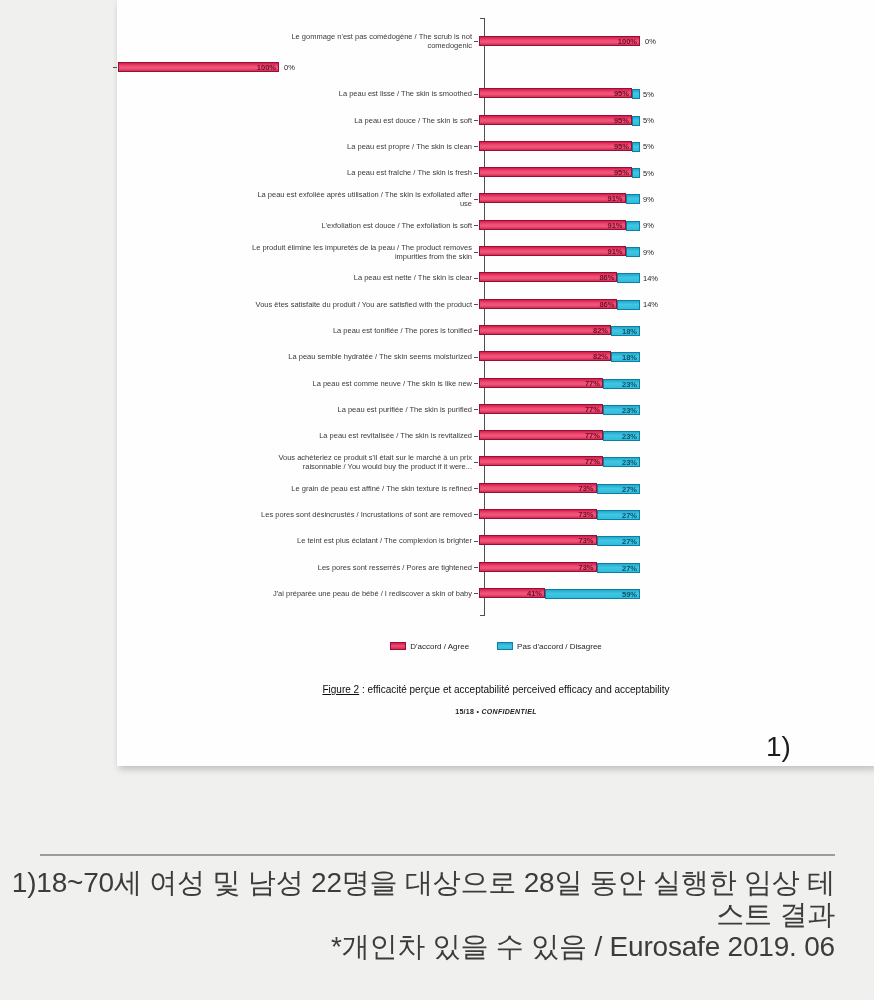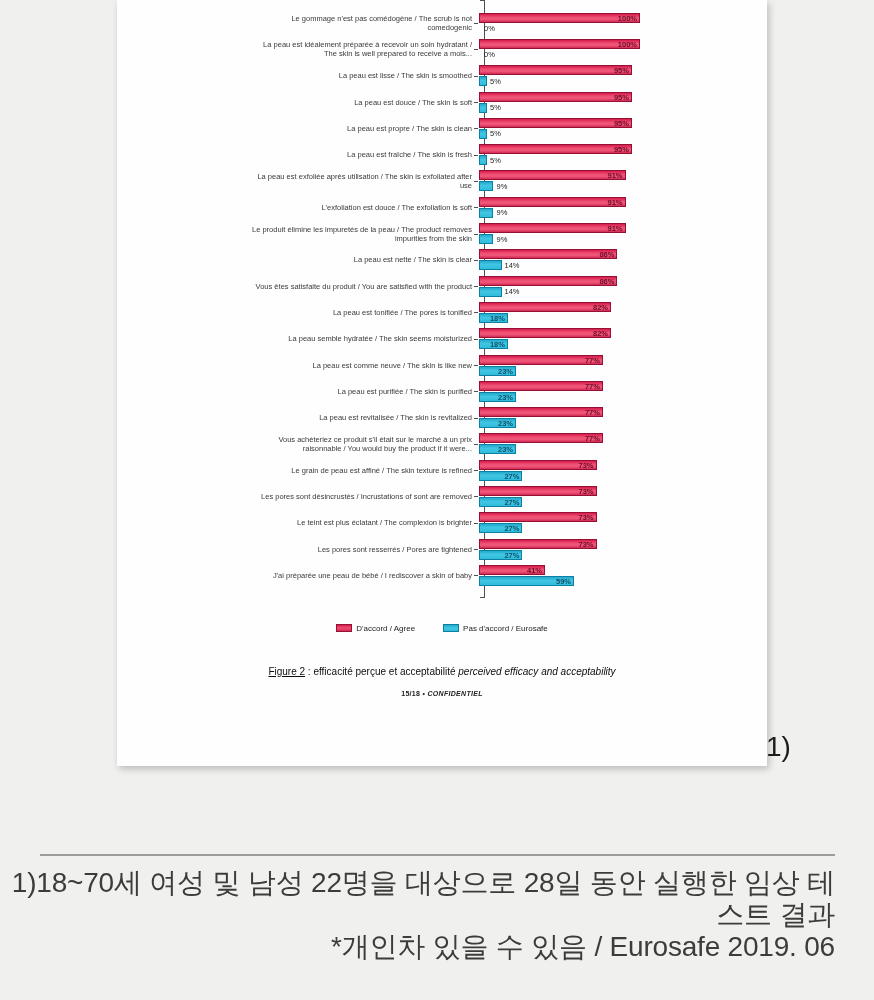--- a/index.html
+++ b/index.html
@@ -3,38 +3,38 @@
 <meta charset="utf-8">
 <style>
   html,body { margin:0; padding:0; }
   body {
     width:874px; height:1000px; position:relative;
     background:#f0f0ee;
     font-family:"Liberation Sans", sans-serif;
     overflow:hidden;
   }
   .doc-page {
-    position:absolute; left:117px; top:0; width:650px; height:766px;
-    background:#fefefe; box-sizing:border-box; 
+    position:absolute; left:117px; top:0; width:758px; height:766px;
+    background:#fefefe; box-sizing:border-box; padding-top:18px;
     box-shadow:2px 3px 7px rgba(0,0,0,.22);
   }
   
   .plot { position:relative; padding:10px 0 9px 0; }
   .axis-line { position:absolute; left:367px; top:0; bottom:0; width:1px; background:#4f4f4f; }
   .axis-tick-top { position:absolute; left:363px; top:0; width:5px; height:1px; background:#4f4f4f; }
   .axis-tick-bottom { position:absolute; left:363px; bottom:0; width:5px; height:1px; background:#4f4f4f; }
   .row { display:flex; height:26.3px; align-items:center; }
   .row-label {
     width:361px; text-align:right; padding-right:6px; box-sizing:border-box;
     font-size:7.5px; line-height:9px; color:#3a3a3a;
   }
   .row-label span { display:inline-block; max-width:220px; }
   .row-bars {
     position:relative; flex:1; margin-left:1px;
-    display:flex; flex-direction:column; justify-content:center;
+    display:flex; flex-direction:row; 
   }
   .row-bars::before { content:''; position:absolute; left:-5px; top:50%; width:4px; height:1px; background:#4f4f4f; }
   .bar-line { display:flex; align-items:center; height:10px; }
   .bar-line + .bar-line { margin-top:1px; }
   .bar { position:relative; height:10px; box-sizing:border-box; }
   .bar-agree {
     border:1px solid #941034;
     background:linear-gradient(180deg,#d61b4a 0%,#ee4e72 40%,#ef587b 65%,#d42a53 100%);
   }
   .bar-disagree {
@@ -48,21 +48,21 @@
   .val-zero { margin-left:5px; }
   
   .legend { display:flex; justify-content:center; gap:28px; margin-top:26px; }
   .legend-item { display:flex; align-items:flex-start; gap:4px; font-size:8px; color:#222; }
   .swatch { width:16px; height:8px; display:inline-block; box-sizing:border-box; }
   .swatch-agree { background:linear-gradient(180deg,#d61b4a,#ee4e72 50%,#d42a53); border:1px solid #941034; }
   .swatch-dis   { background:linear-gradient(180deg,#23a9cb,#41c6e3 50%,#2fbcdc); border:1px solid #0d7fa3; }
   
   .caption { margin-top:33px; text-align:center; font-size:10px; color:#0d0d0d; }
   .cap-label { font-weight:normal; text-decoration:underline; }
-  .cap-en { font-style:italic; }
+  .cap-en { }
   .doc-footer { margin-top:13px; text-align:center; font-size:7px; font-weight:bold; color:#222; letter-spacing:.3px; }
   .conf { font-style:italic; }
   
   .marker { position:absolute; left:766px; top:731px; font-size:28px; color:#1c1c1c; }
   .divider { position:absolute; left:40px; top:854px; width:795px; height:2px; background:#9c9c9c; }
   .footnote {
     position:absolute; top:867px; right:39px; text-align:right;
     font-size:28px; line-height:32px; color:#3c3c3c; letter-spacing:-0.2px;
   }
 </style>
@@ -81,21 +81,20 @@
             <div class="bar bar-agree" style="width: 161px;">
               <span class="val val-agree">100%</span>
             </div>
           </div>
           <div class="bar-line">
             <span class="val val-out val-zero">0%</span>
           </div>
         </div>
       </div>
       <div class="row">
-        <div class="row-label"><span>La peau est idéalement préparée à recevoir un soin hydratant / The skin is well prepared to receive a mois...</span></div>
         <div class="row-bars">
           <div class="bar-line">
             <div class="bar bar-agree" style="width: 161px;">
               <span class="val val-agree">100%</span>
             </div>
           </div>
           <div class="bar-line">
             <span class="val val-out val-zero">0%</span>
           </div>
         </div>
@@ -392,21 +391,21 @@
         </div>
       </div>
     </div>
   <div class="legend" id="legend">
       <div class="legend-item">
         <span class="swatch swatch-agree"></span>
         <span>D'accord / Agree</span>
       </div>
       <div class="legend-item">
         <span class="swatch swatch-dis"></span>
-        <span>Pas d'accord / Eurosafe</span>
+        <span>Pas d'accord / Disagree</span>
       </div>
     </div>
   <div class="caption">
     <span class="cap-label">Figure 2</span><span> : </span><span class="cap-fr">efficacité perçue et acceptabilité </span><span class="cap-en">perceived efficacy and acceptability</span>
   </div>
   <div class="doc-footer">
     <span>15/18</span><span> • </span><span class="conf">CONFIDENTIEL</span>
   </div>
 </div>
 

